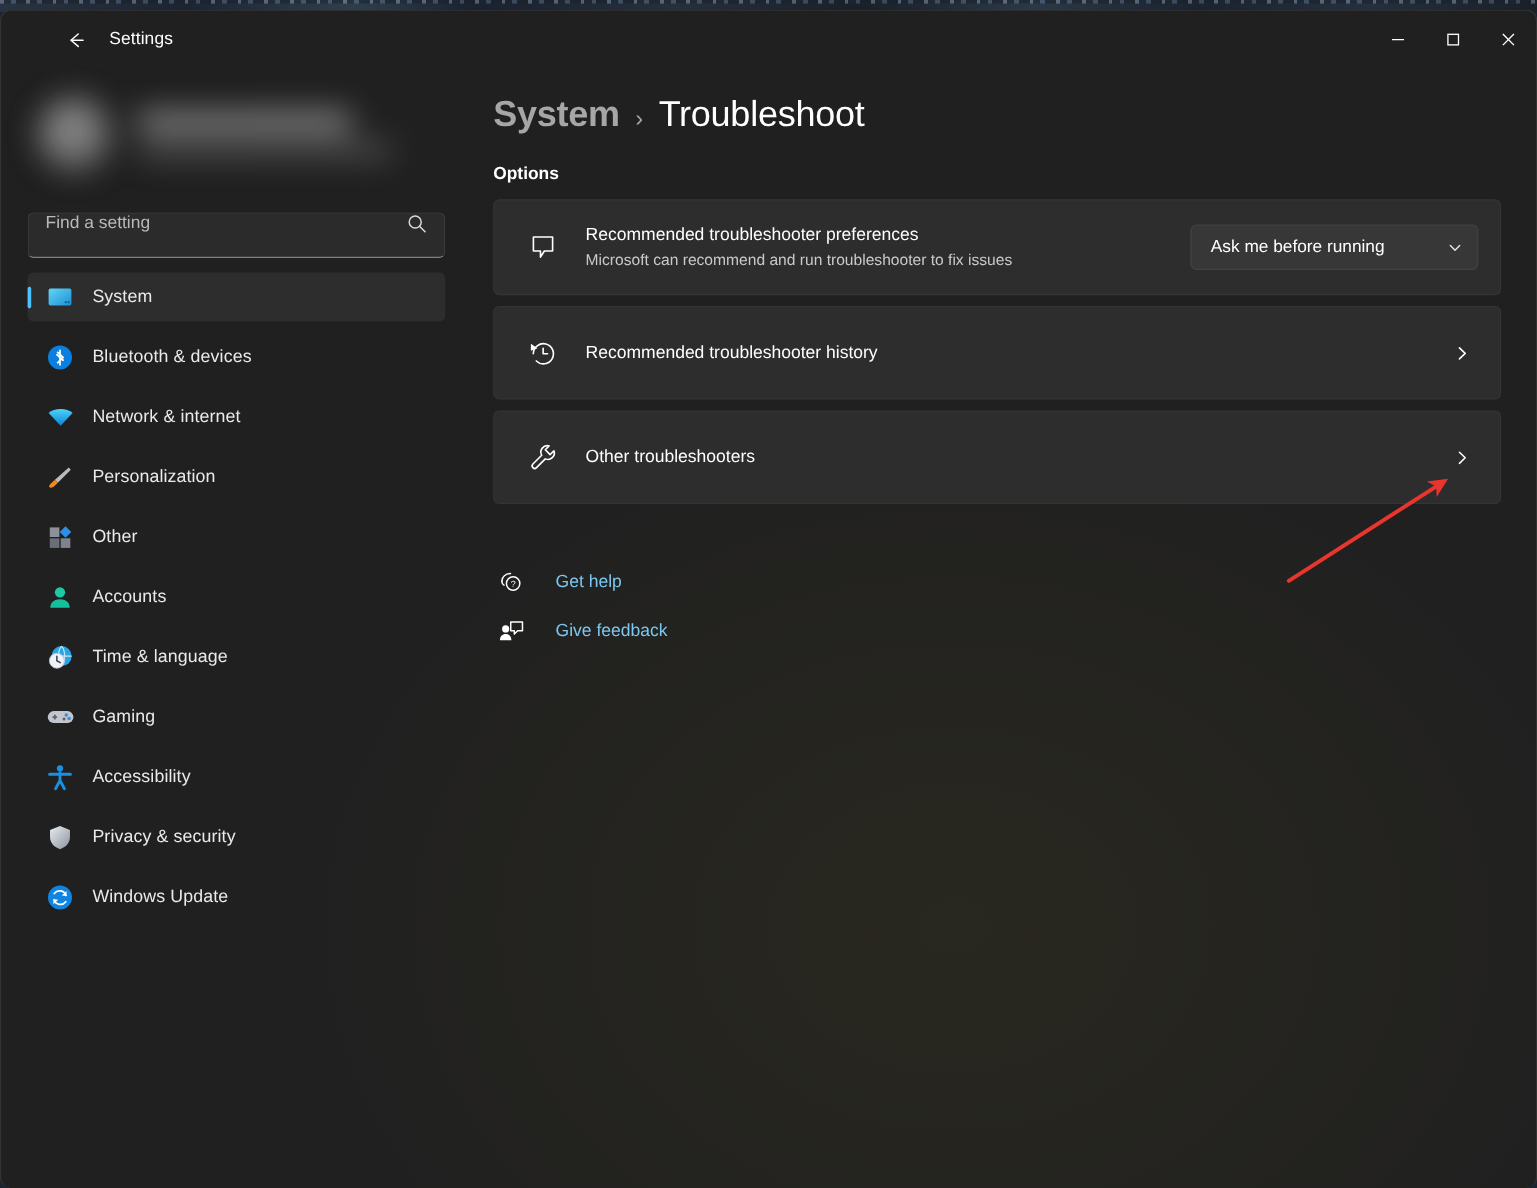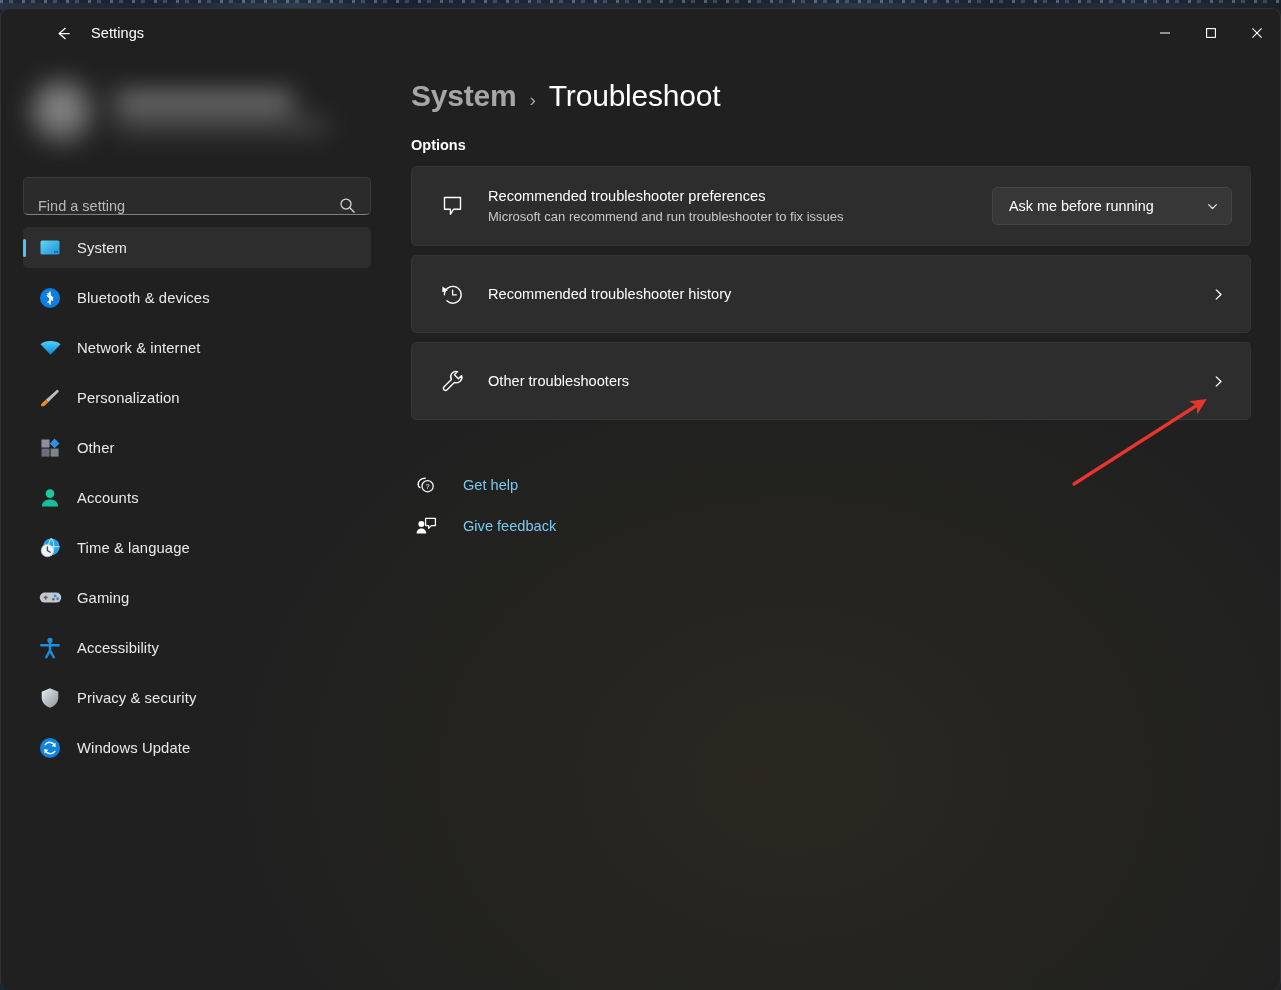--- a/index.html
+++ b/index.html
@@ -102,21 +102,21 @@
   }
 
   #searchbox {
     position: relative;
     margin: 14px 0 0 22px;
     width: 348px; height: 38px;
     background: #2b2b2b;
     border: 1px solid #3b3b3b;
     border-bottom: 1px solid #808080;
     border-radius: 5px;
-    display: flex; align-items: flex-end;
+    display: flex; align-items: flex-start;
     cursor: text;
   }
   #searchbox input {
     flex: 1;
     background: transparent; border: none; outline: none;
     color: #e6e6e6; font-size: 14.5px;
     padding: 0 14px;
     font-family: "Liberation Sans", sans-serif;
   }
   #searchbox input::placeholder { color: #b9b9b9; }

